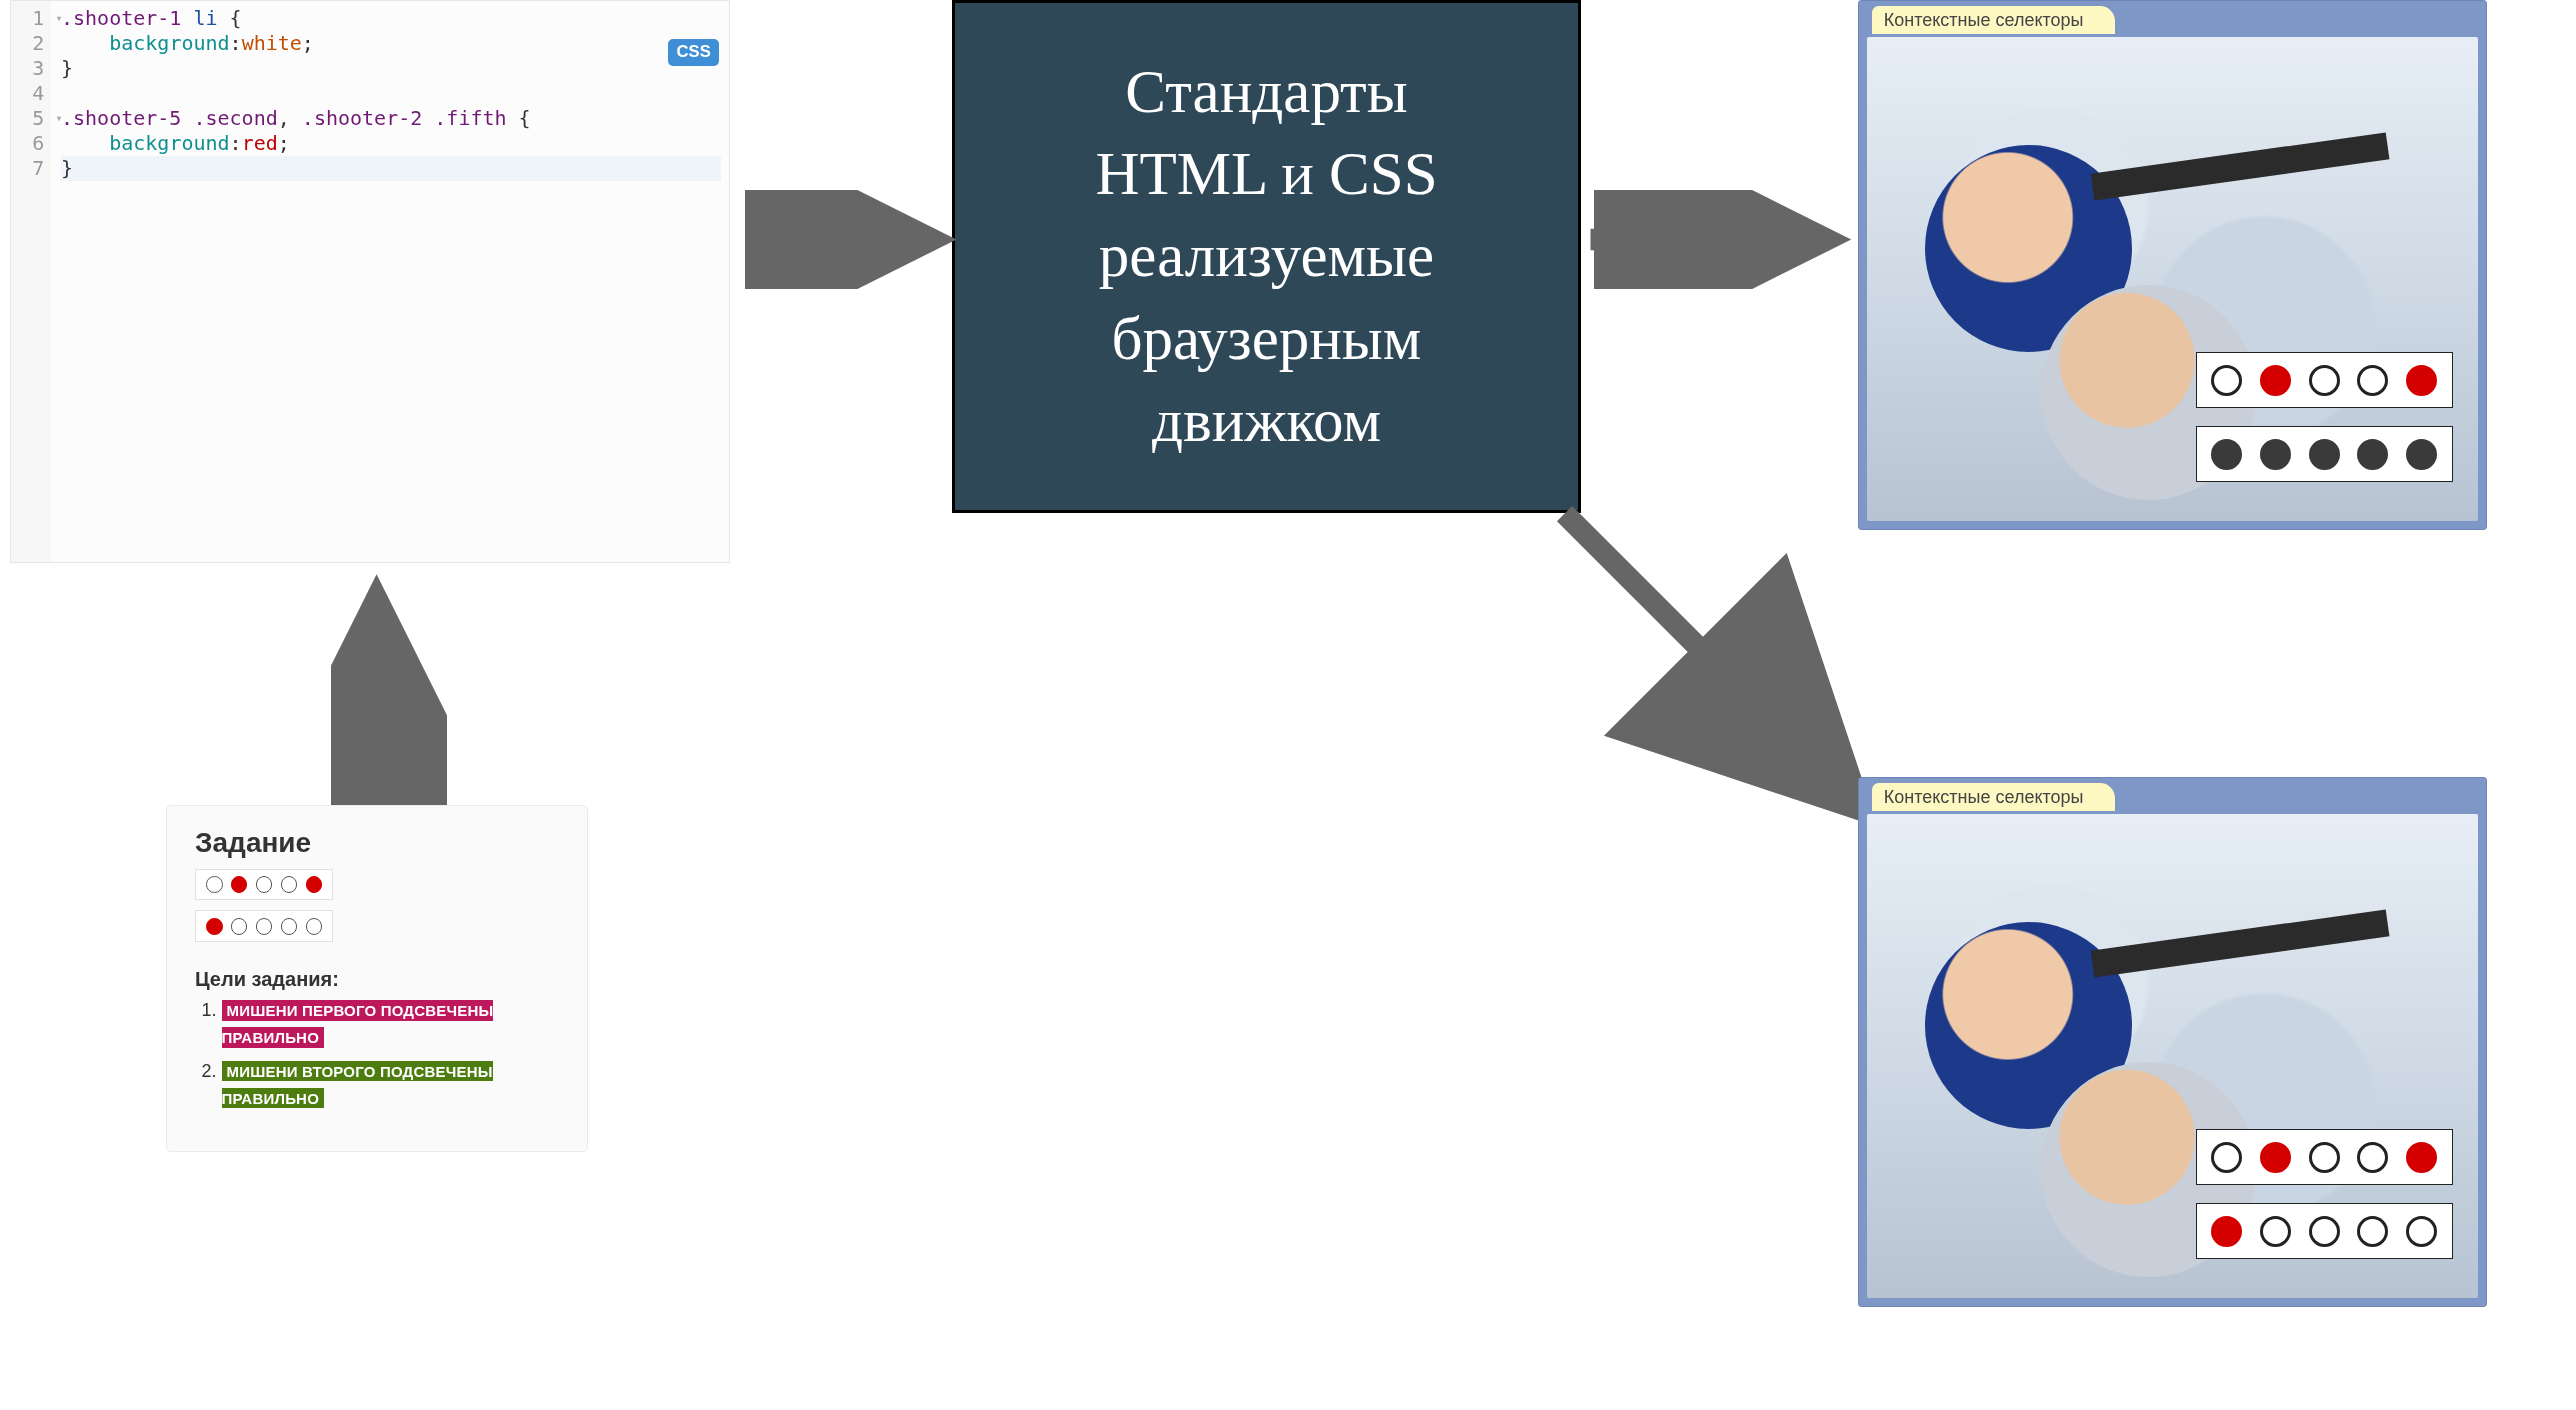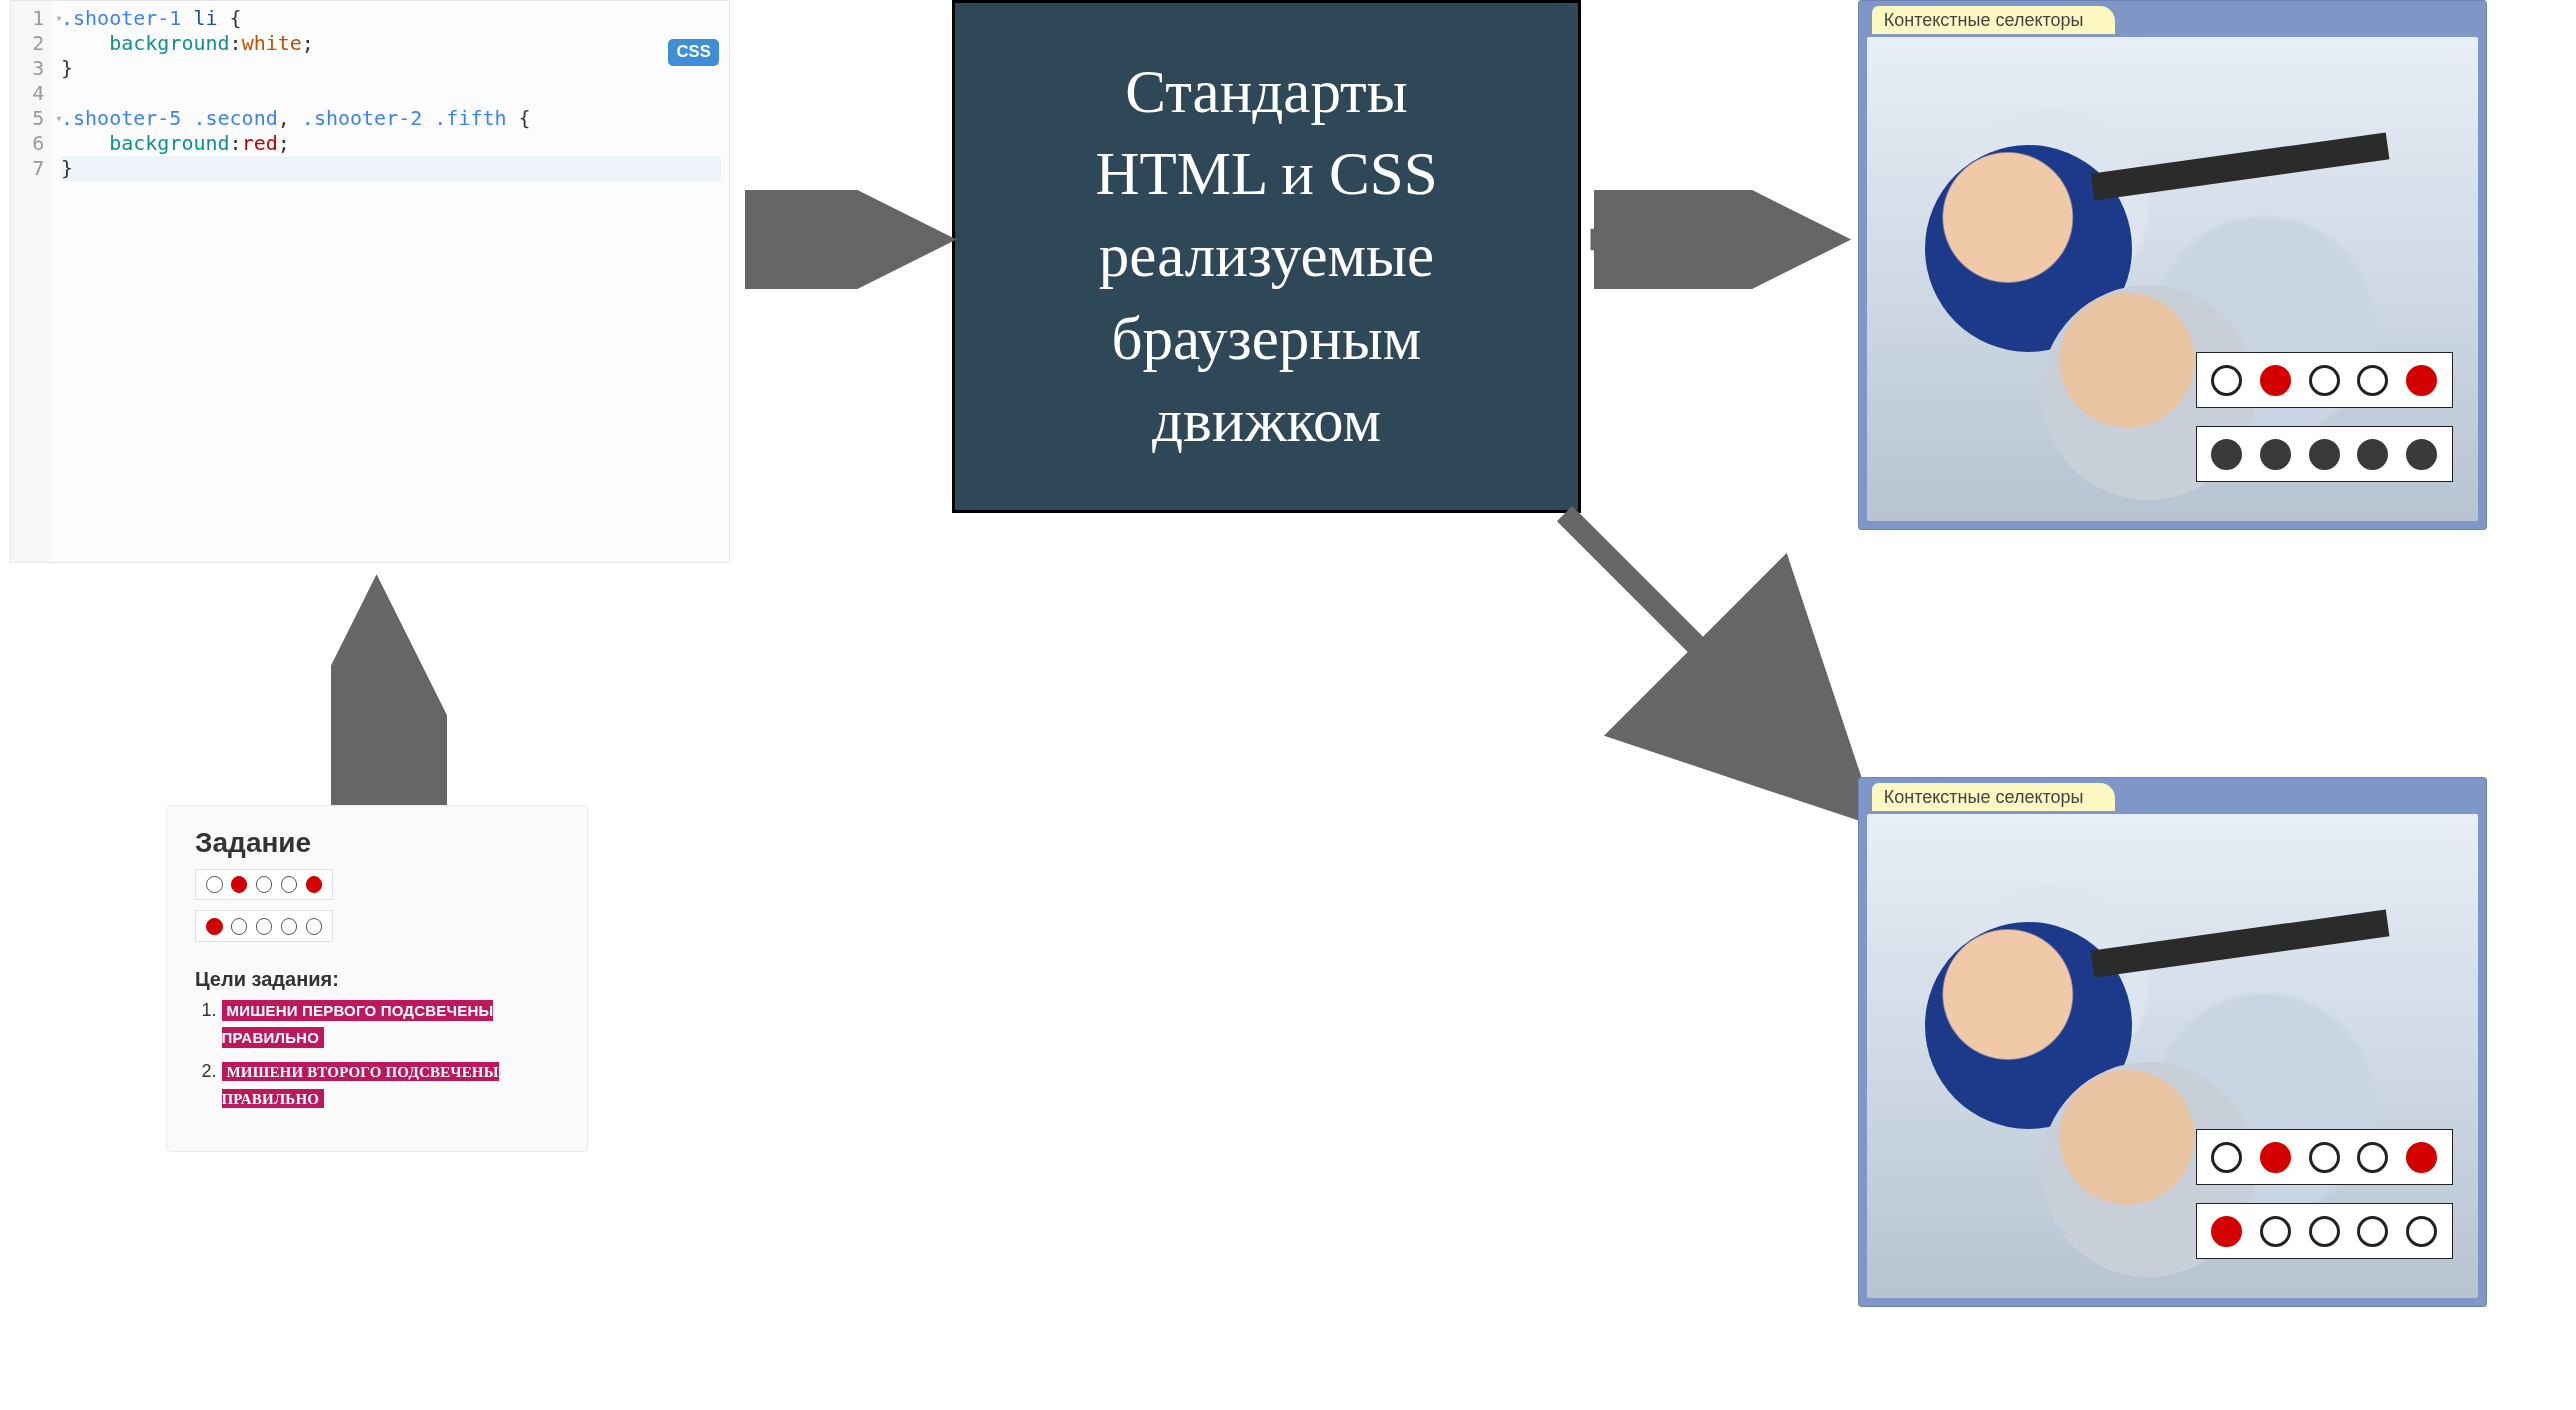--- a/index.html
+++ b/index.html
@@ -45,21 +45,21 @@
     font-size: 11.6px;
     color: #aaa;
   }
   .code-editor .code {
     position: absolute;
     left: 50px; right: 8.3px; top: 5px;
     font: 20px/25px Menlo, Consolas, monospace;
     white-space: pre;
     color: #333;
   }
-  .code-editor .code .sel   { color: #3b82f6; }
+  .code-editor .code .sel   { color: #701a75; }
   .code-editor .code .tag   { color: #1a50a0; text-align: right; }
   .code-editor .code .prop  { color: #0f8f8f; }
   .code-editor .code .valW  { color: #c05000; }
   .code-editor .code .valR  { color: #c00000; }
   .code-editor .code .punct { color: #333; }
   .code-editor .code .hlrow { display:inline-block; min-width:100%; background:#eef4fa; }
   .code-editor .badge {
     position: absolute;
     right: 10px; top: 10px;
     background: #3e8fd6;
@@ -126,21 +126,21 @@
   .task ol { margin: 0; padding-left: 26.5px; font: 18px/1.5 Arial; }
   .task ol li { margin-bottom: 6.6px; }
   .task .chip {
     display: inline;
     background: #be185d;
     color: #fff;
     font: bold 15px/1.6 Arial;
     padding: 1.7px 5px;
     letter-spacing: 0.2px;
   }
-  .task .chip.grey { background: #be185d; font-family: Liberation Serif, serif; }
+  .task .chip.grey { background: #4d7c0f; }
 
   
   .preview {
     position: absolute;
     width: 629px;
     height: 530px;
     background: #7f97c6;
     border: 1.7px solid #6d85b5;
     border-radius: 3.3px;
   }

